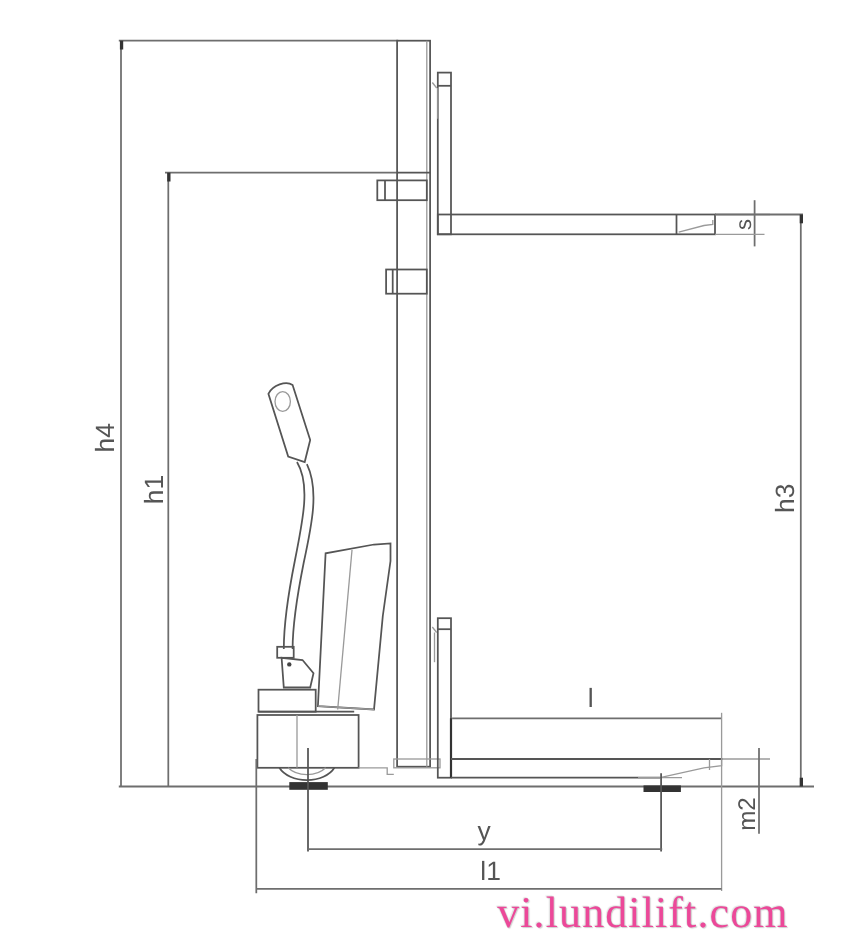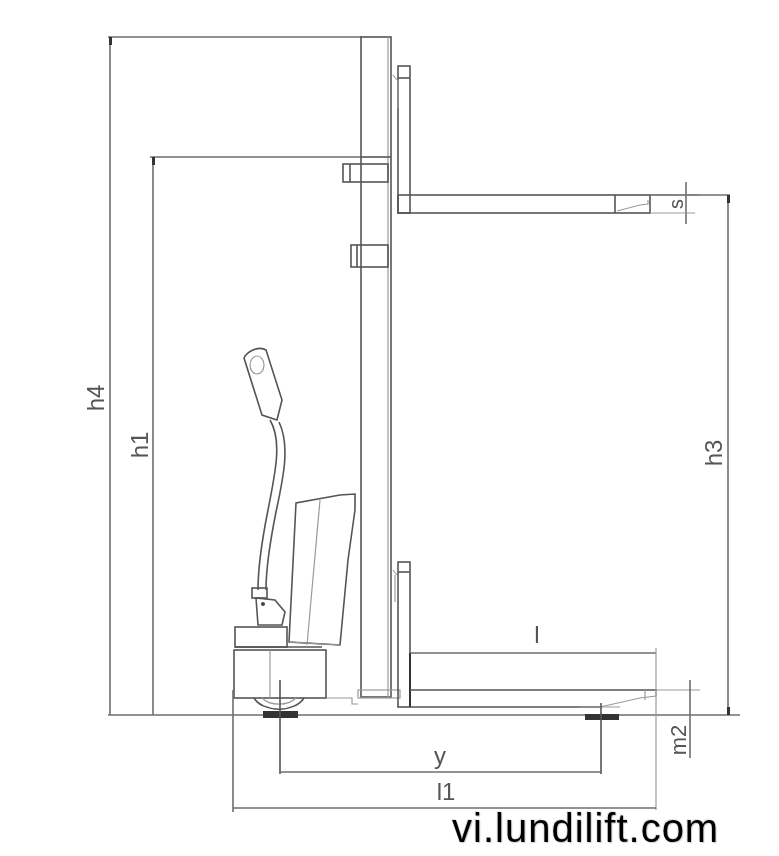--- a/index.html
+++ b/index.html
@@ -3,21 +3,21 @@
 <meta charset="utf-8">
 <style>
   html, body { margin: 0; padding: 0; background: #ffffff; }
   #stage { position: relative; width: 779px; height: 856px; background: #ffffff; overflow: hidden; }
   svg { position: absolute; left: 0; top: 0; }
   .dim { stroke: #6e6e6e; stroke-width: 1.6; fill: none; }
   .ln { stroke: #555555; stroke-width: 1.6; fill: none; }
   .lt { stroke: #9a9a9a; stroke-width: 1.2; fill: none; }
   .dk { stroke: #333333; stroke-width: 2; fill: none; }
   .lbl { font-family: "Liberation Sans", sans-serif; font-size: 24px; fill: #555555; }
-  .wm { position: absolute; left: 452px; top: 806px; font-family: Liberation Sans, sans-serif; font-size: 40px; font-weight: 300; color: #000000; text-shadow: 0 0 1px #c8c8c8, 1px 1px 1px #d0d0d0, -1px -1px 1px #e6e6e6; letter-spacing: 1px; }
+  .wm { position: absolute; left: 452px; top: 806px; font-family: Liberation Serif, serif; font-size: 40px; font-weight: 300; color: #ec4899; text-shadow: 0 0 1px #c8c8c8, 1px 1px 1px #d0d0d0, -1px -1px 1px #e6e6e6; letter-spacing: 1px; }
 </style>
 </head>
 <body>
 
 <div id="stage">
 <svg width="779" height="856" viewBox="0 0 779 856">
 
   <g>
     <line class="dim" x1="108" y1="37" x2="362" y2="37"></line>
     <line class="dim" x1="110" y1="37" x2="110" y2="715"></line>

